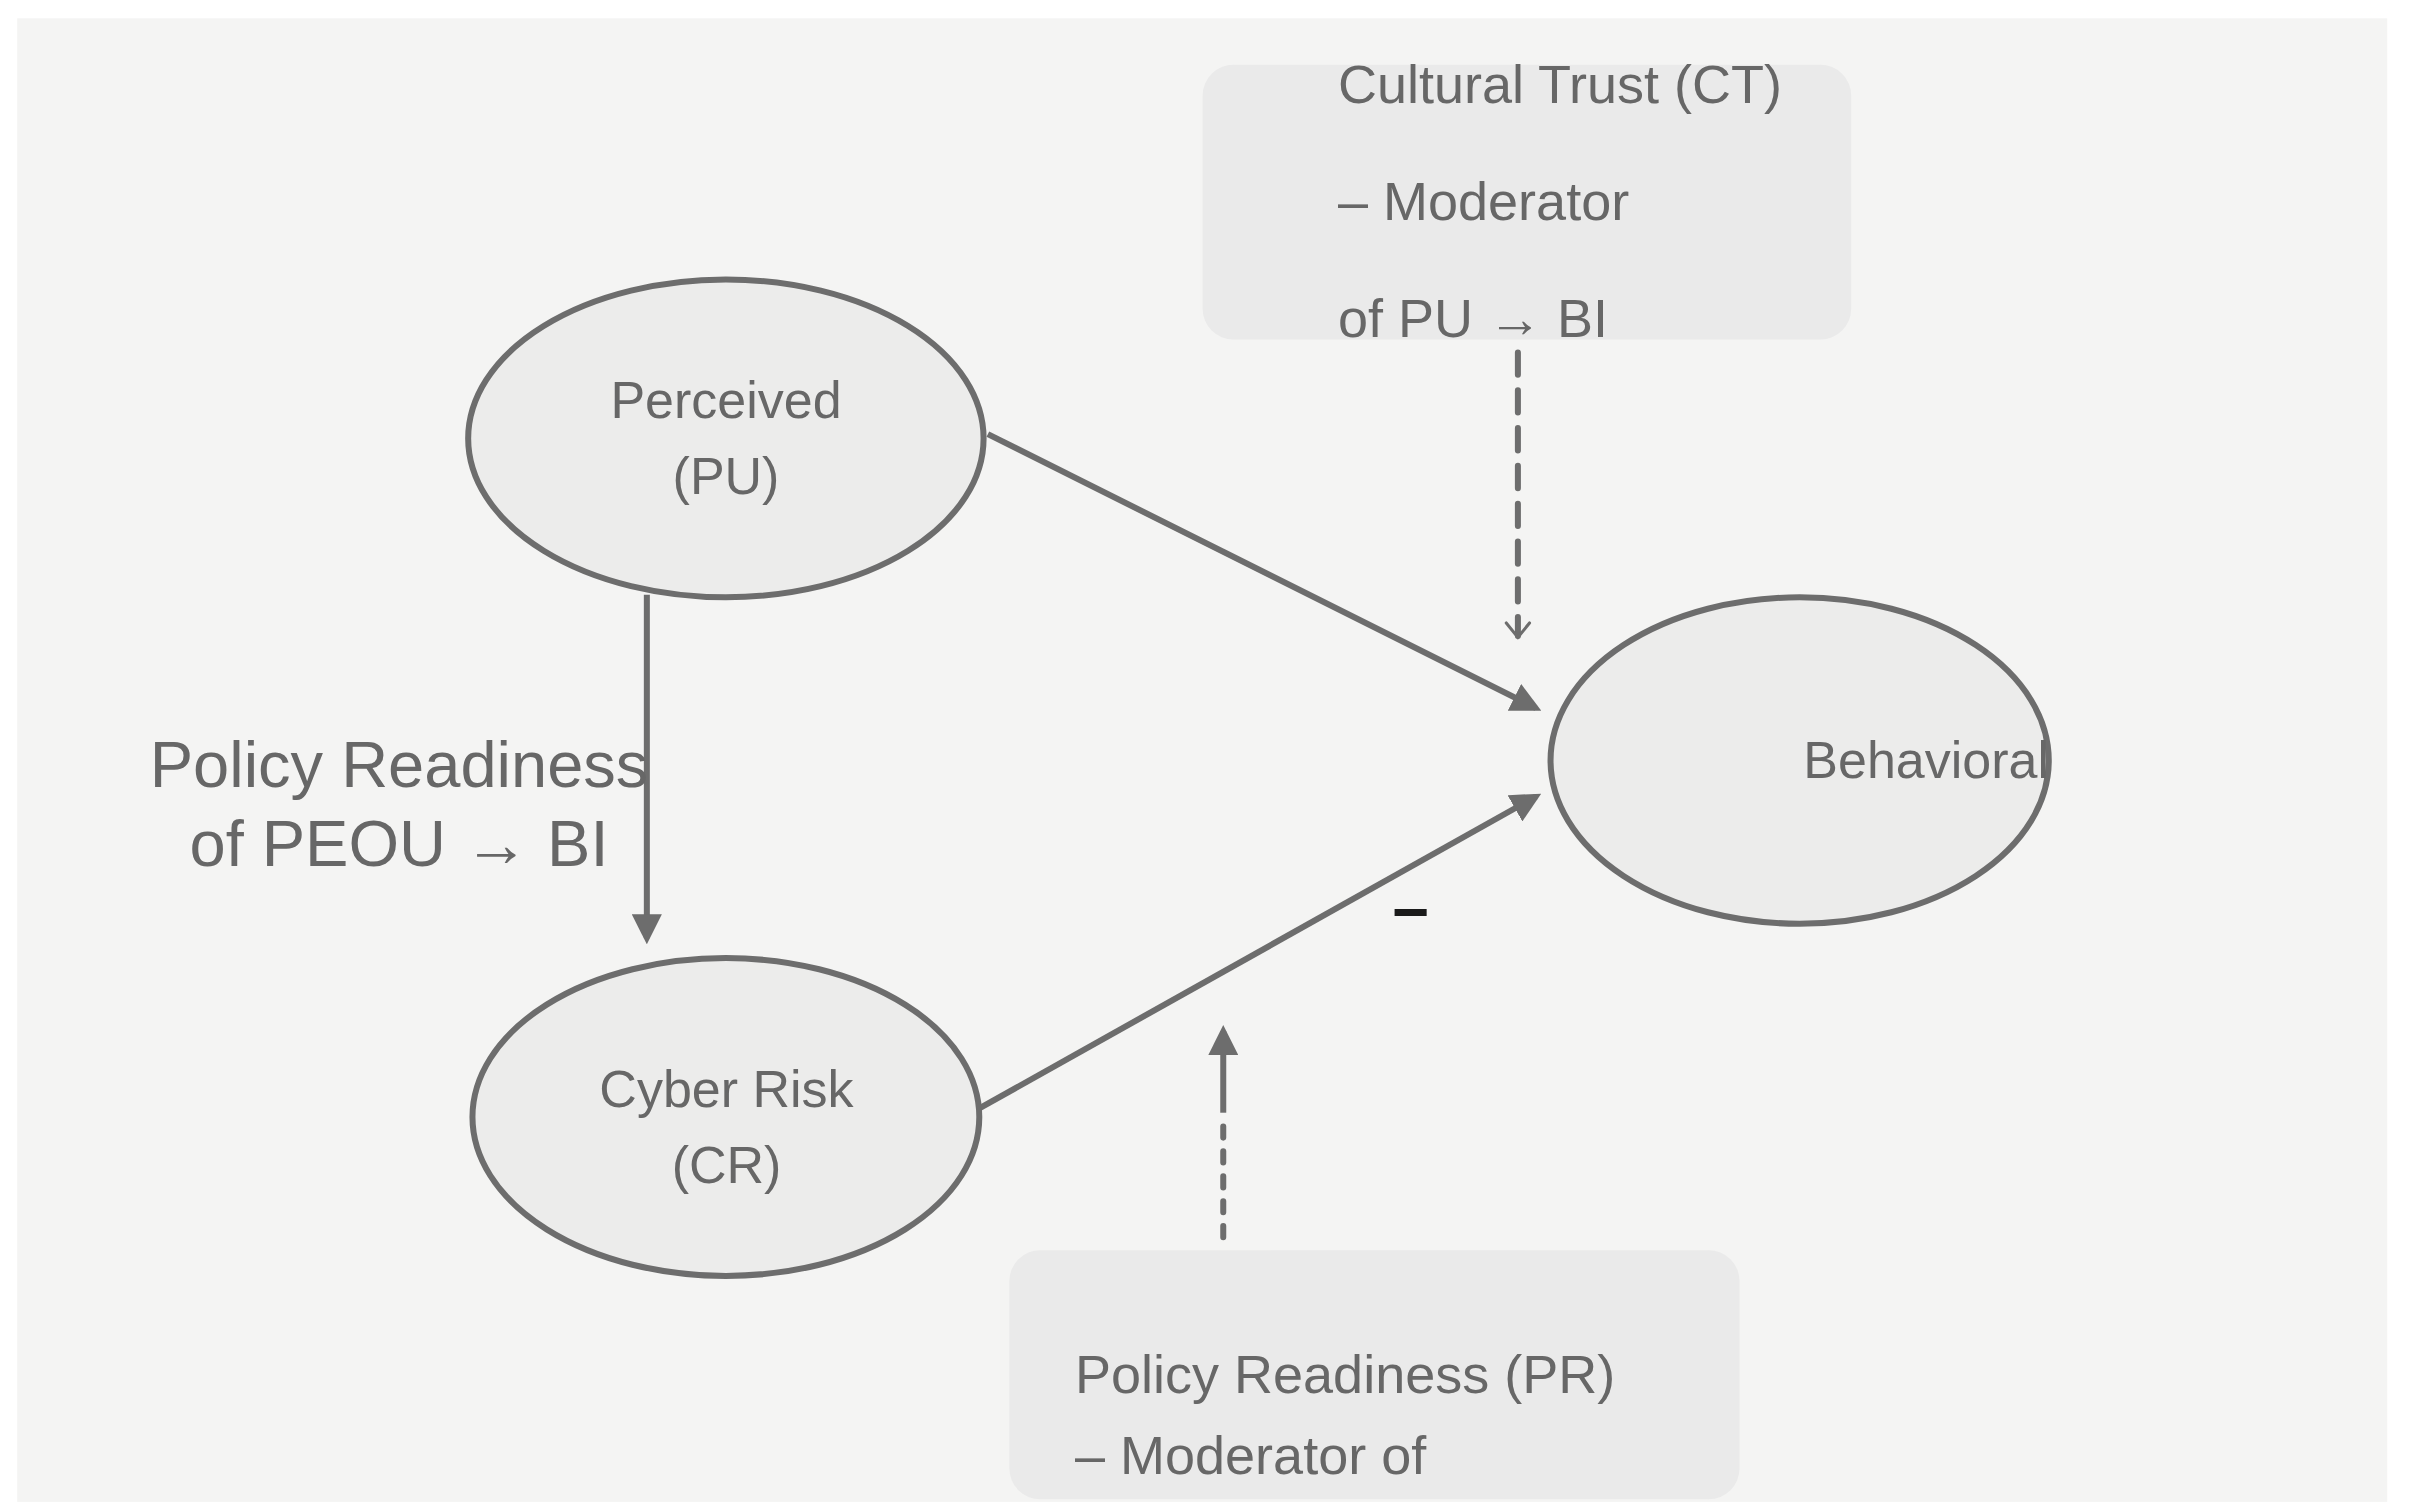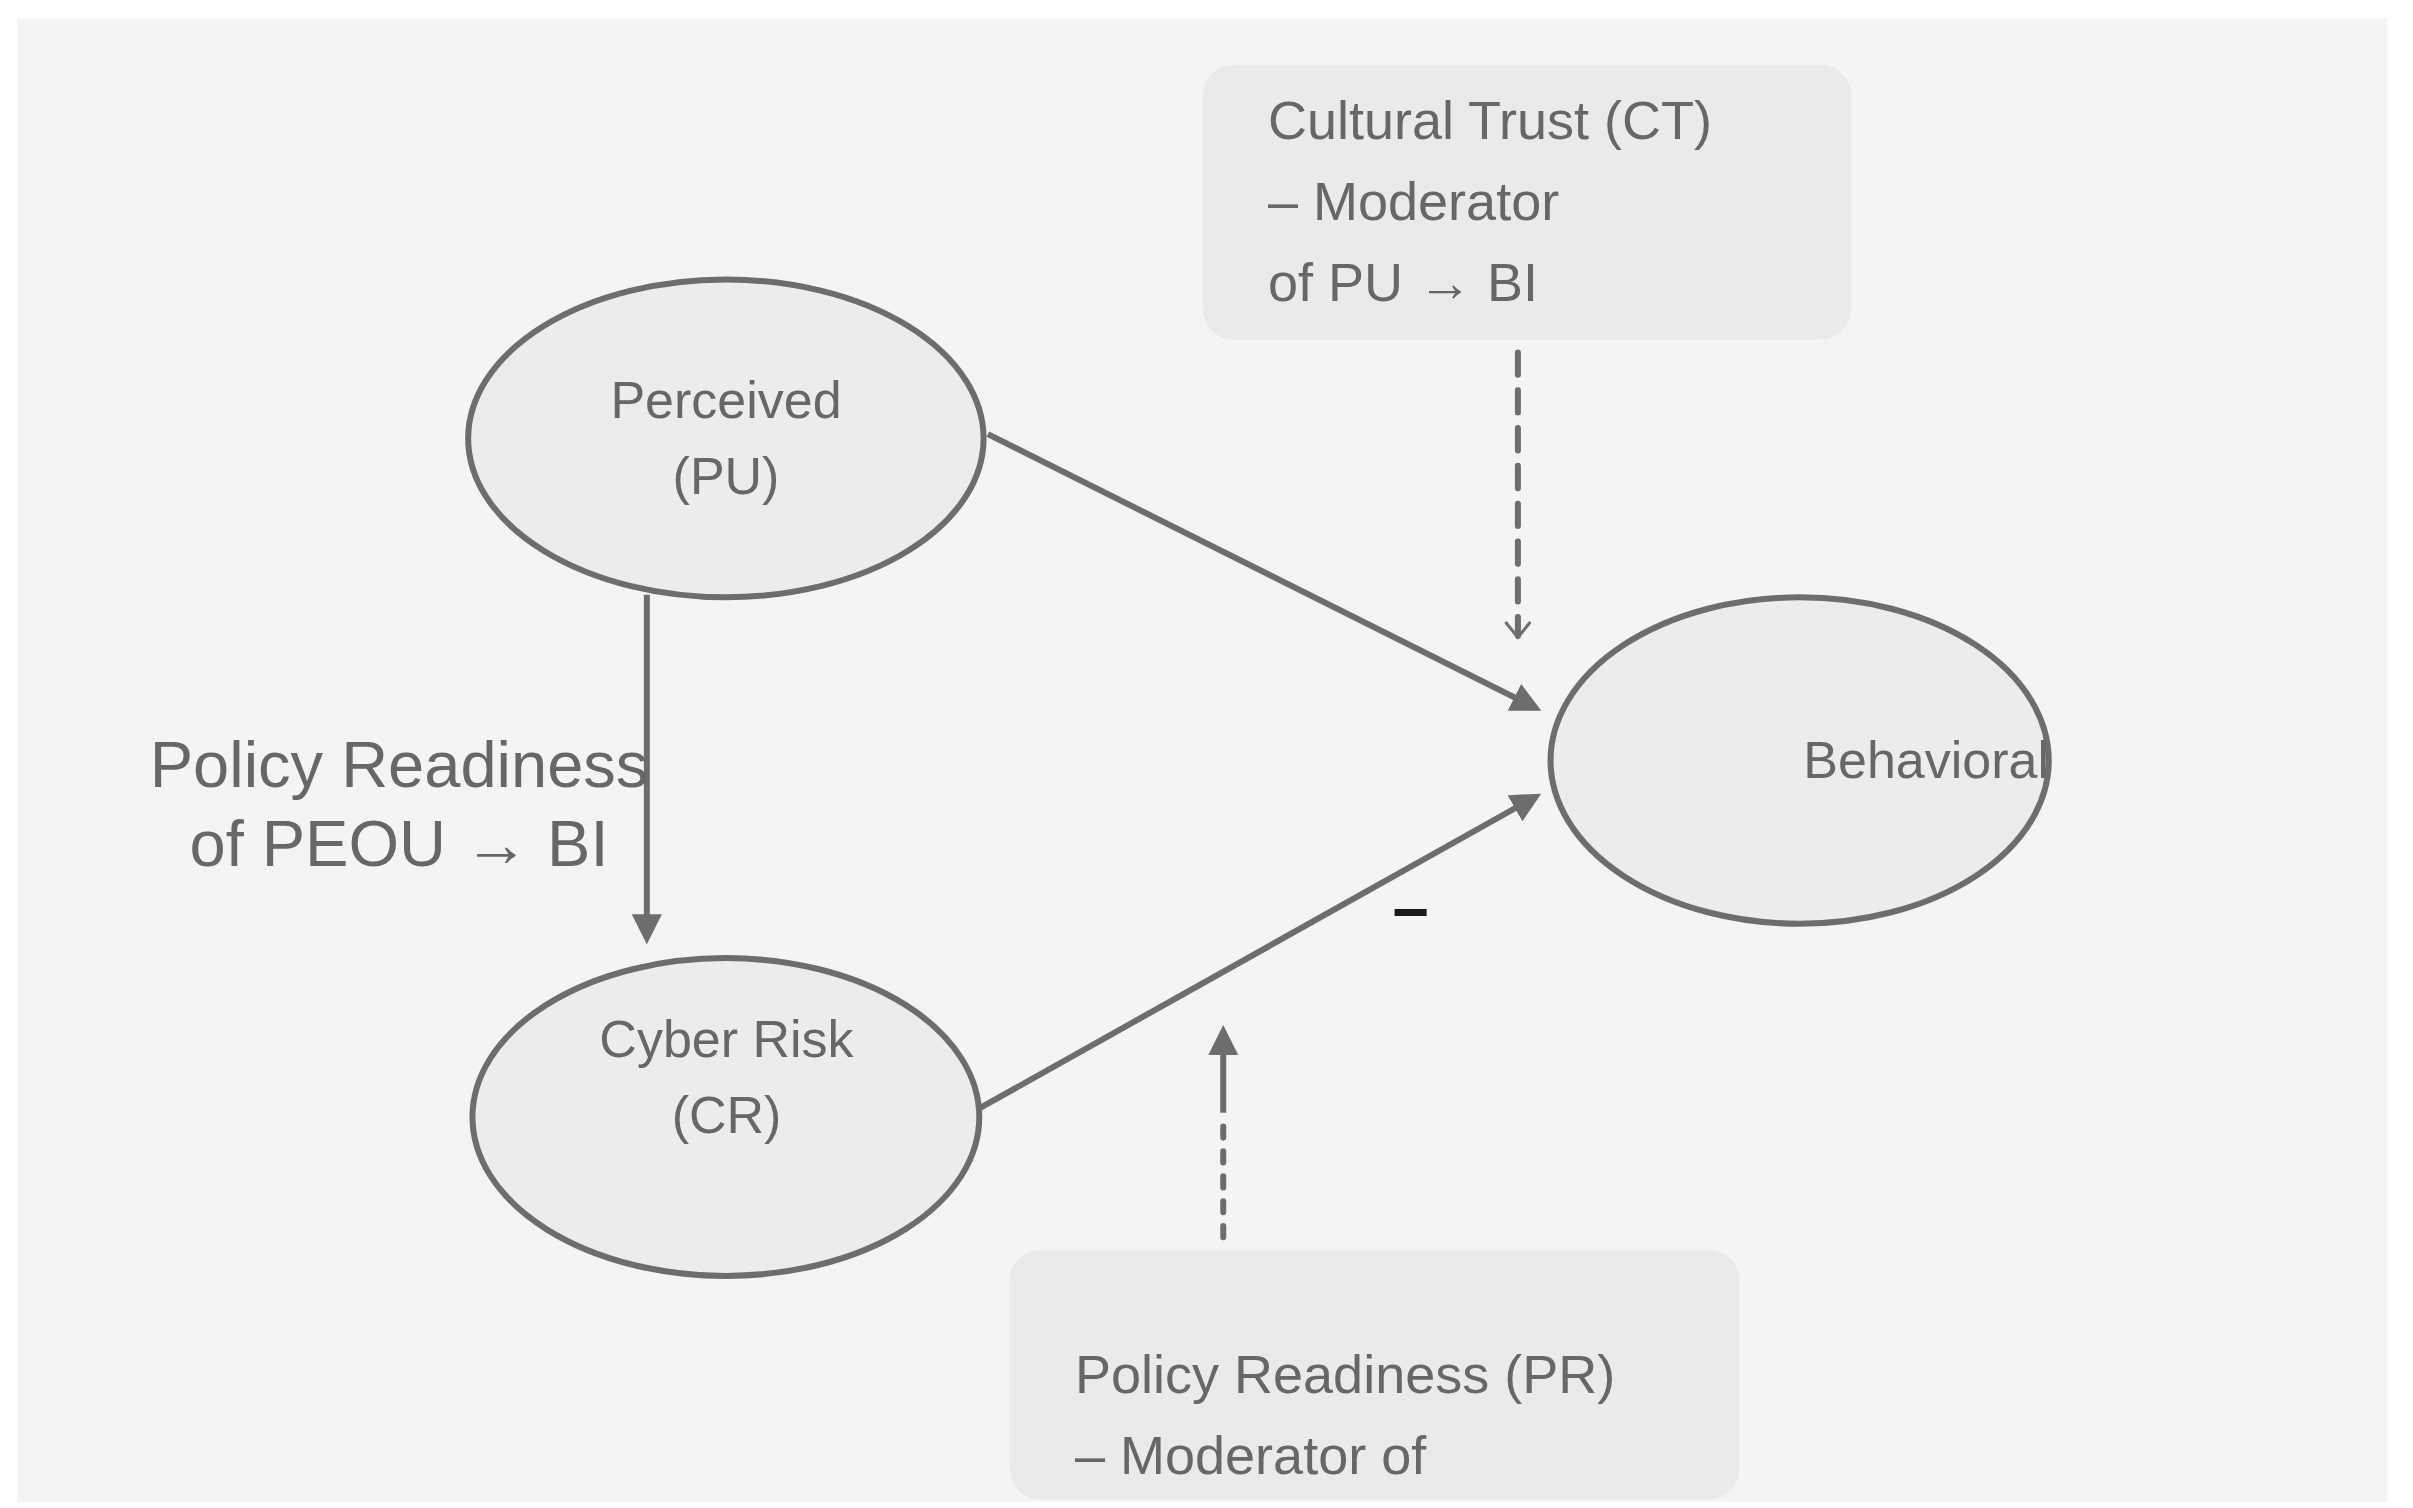--- a/index.html
+++ b/index.html
@@ -26,23 +26,23 @@
   .float-label{font-size:65px;line-height:79px;}
 
   .minus{
     position:absolute;
     left:1371px;top:873px;width:79px;height:79px;
     line-height:79px;text-align:center;
     font-size:64px;font-weight:700;color:#1a1a1a;
   }
 
   #pu-label{left:468px;top:279px;width:516px;height:318px;}
-  #cr-label{left:473px;top:918px;width:507px;height:318px;}
+  #cr-label{left:473px;top:968px;width:507px;height:318px;}
   #bi-label{left:1551px;top:597px;width:498px;height:326px;align-items:flex-end;}
-  #ct-label{left:1203px;top:64px;width:649px;height:275px;padding-left:65px;}
+  #ct-label{left:1273px;top:64px;width:649px;height:275px;padding-left:65px;gap:36px;}
   #prb-label{left:1010px;top:1290px;width:730px;height:249px;padding-left:65px;}
   #float-label{left:137px;top:679px;width:524px;height:249px;}
 
   .edge-line{stroke:#6d6d6d;fill:none;}
 </style>
 </head>
 <body>
 
 <div class="canvas">
 

